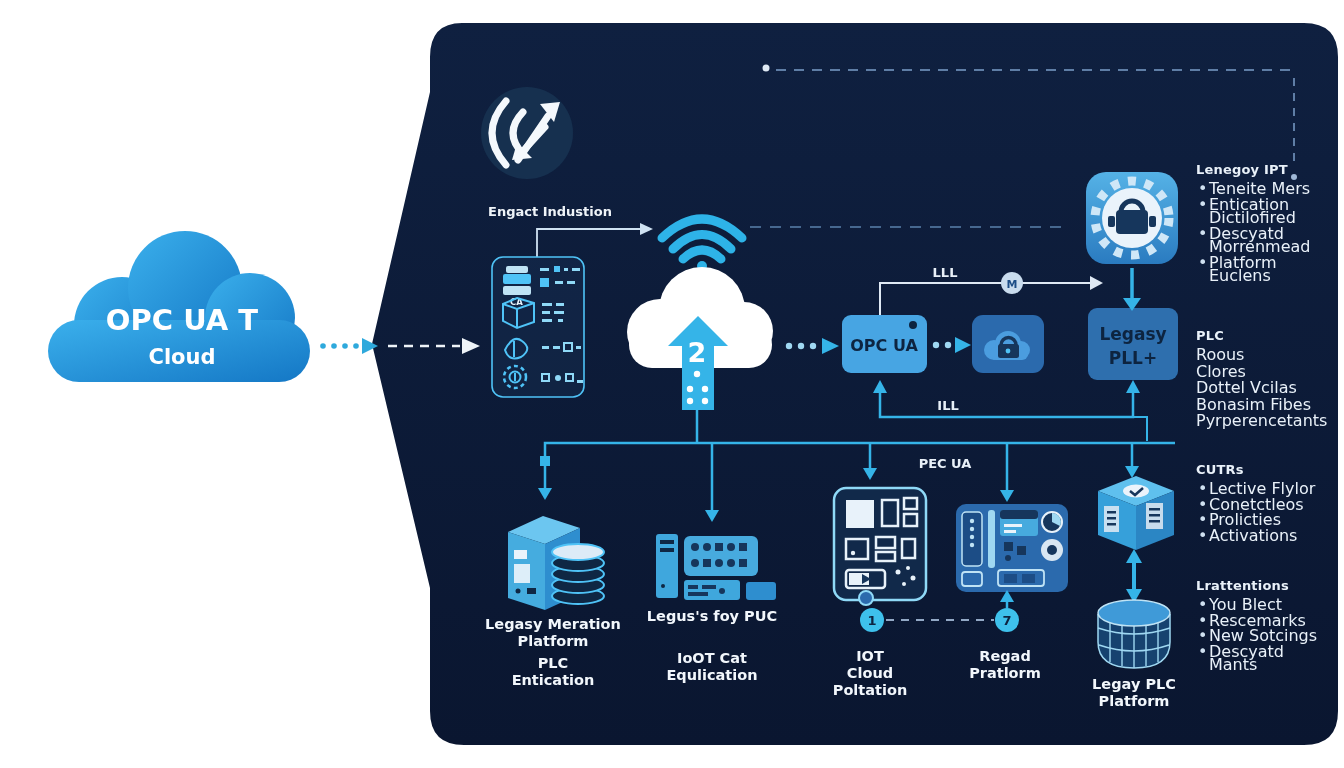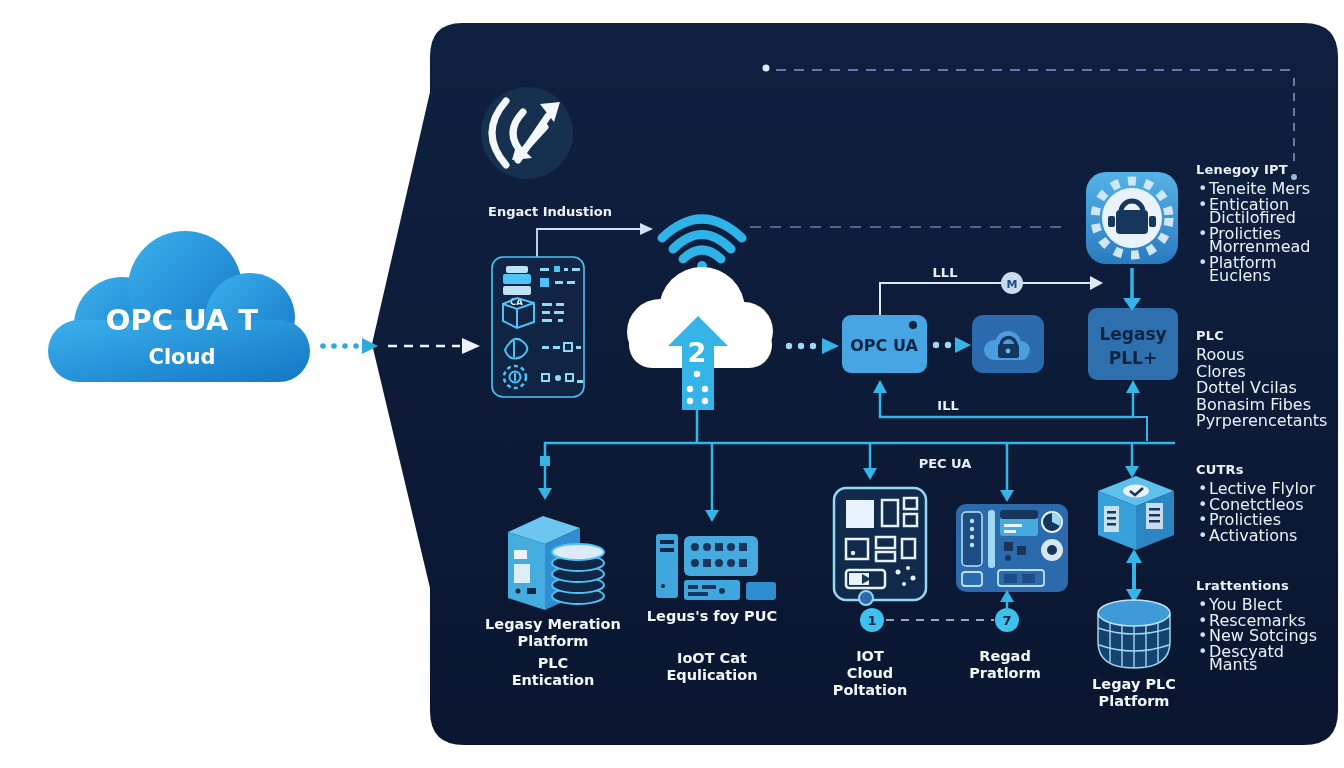--- a/index.html
+++ b/index.html
@@ -377,21 +377,21 @@
     <text x="1005" y="678" font-size="14.5">Pratlorm</text>
     <text x="1134" y="689" font-size="14.5">Legay PLC</text>
     <text x="1134" y="706" font-size="14.5">Platform</text>
   </g>
 </svg>
 
 <div class="rlist bullets" style="left:1196px;top:162px;width:118px;">
   <div class="rl-h">Lenegoy IPT</div>
   <div class="rl-i">Teneite Mers</div>
   <div class="rl-i">Entication Dictilofired</div>
-  <div class="rl-i">Prolicties Morrenmead</div>
+  <div class="rl-i">Descyatd Morrenmead</div>
   <div class="rl-i">Platform Euclens</div>
 </div>
 
 <div class="rlist plain" style="left:1196px;top:328px;width:150px;">
   <div class="rl-h">PLC</div>
   <div class="rl-i">Roous</div>
   <div class="rl-i">Clores</div>
   <div class="rl-i">Dottel Vcilas</div>
   <div class="rl-i">Bonasim Fibes</div>
   <div class="rl-i">Pyrperencetants</div>

